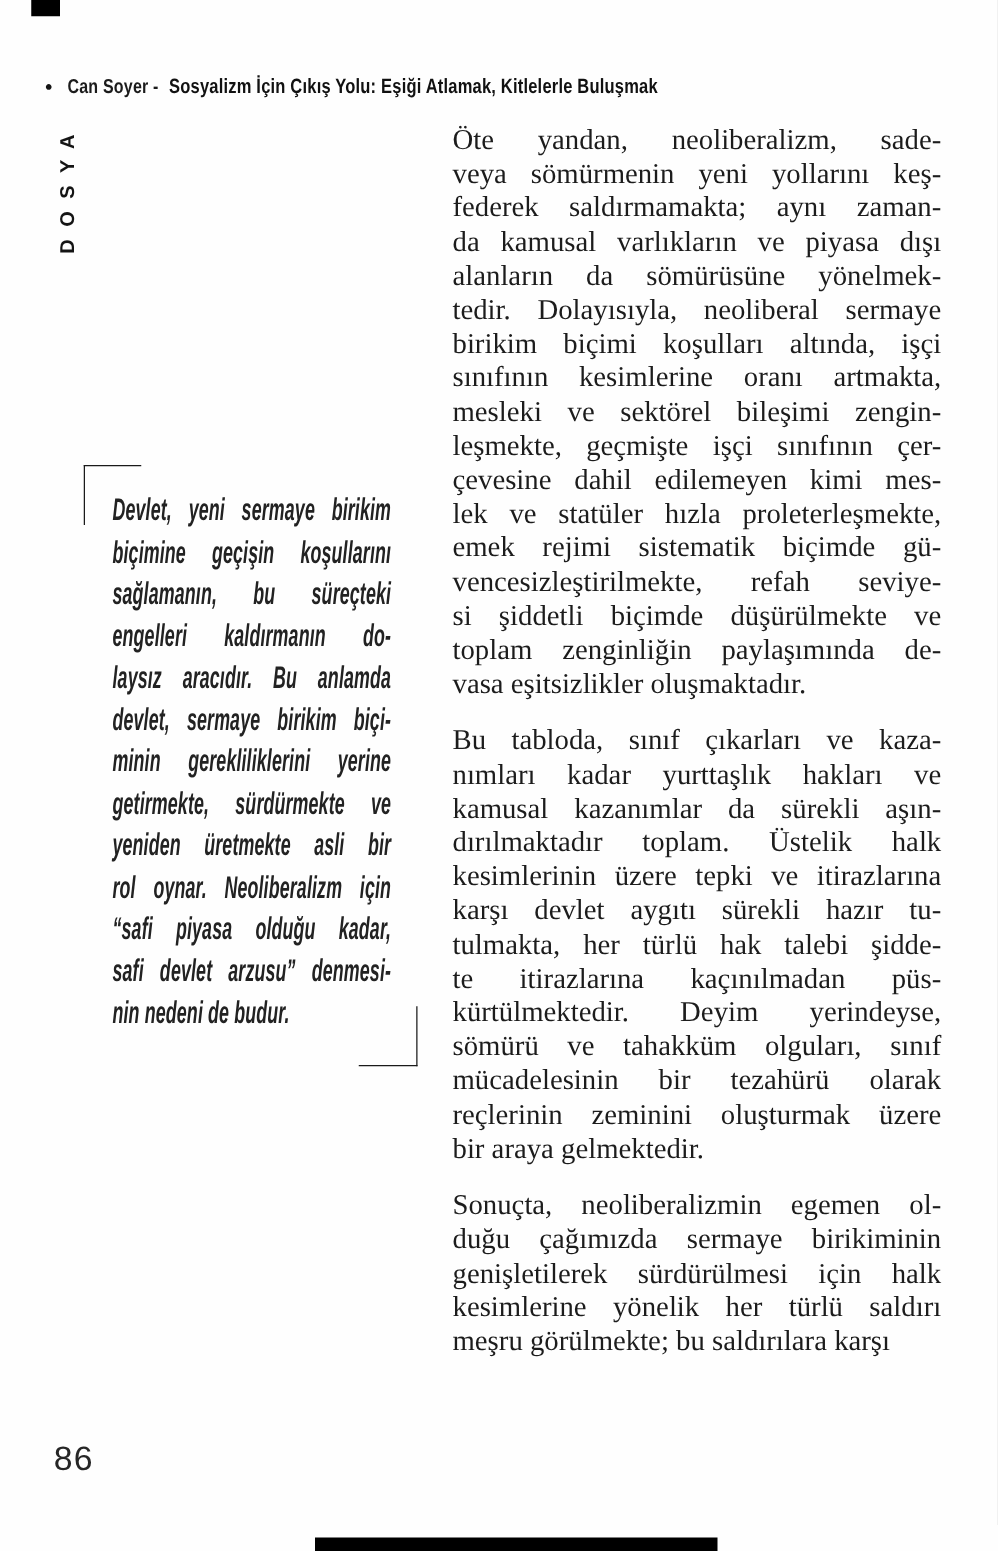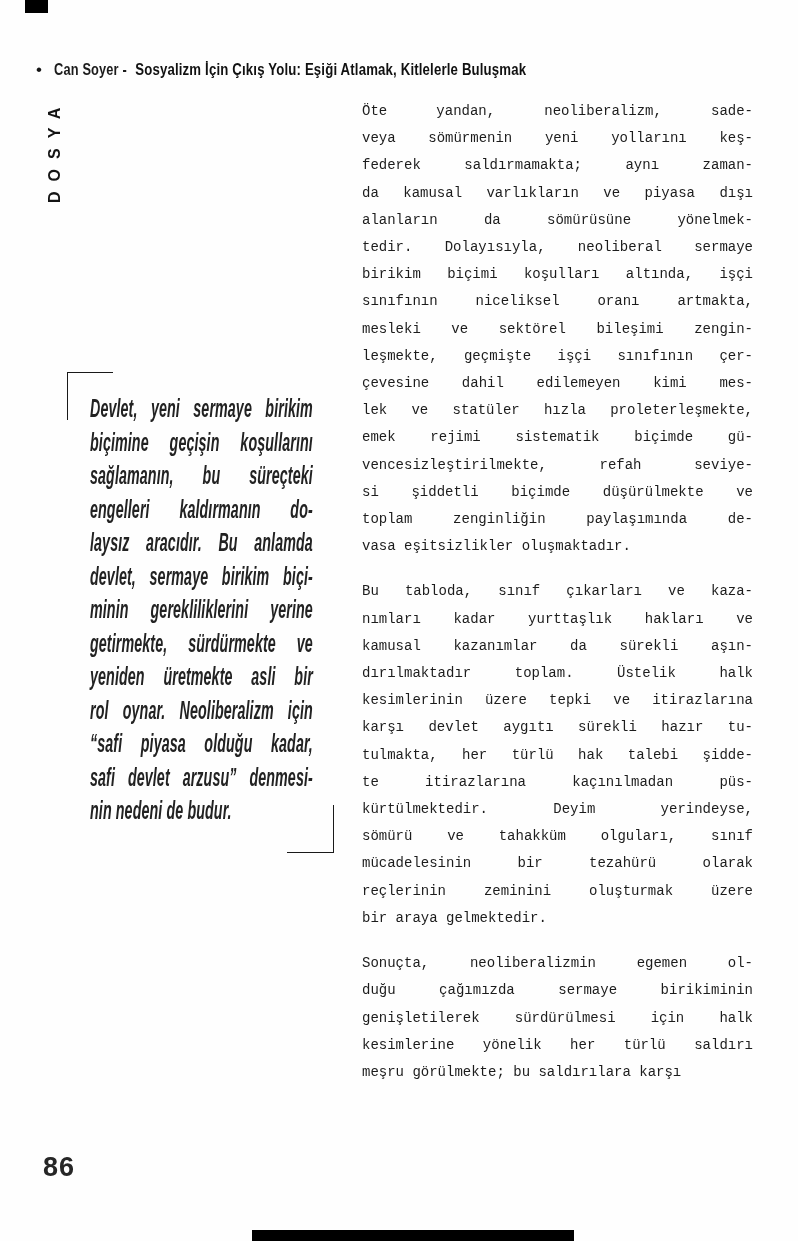--- a/index.html
+++ b/index.html
@@ -41,31 +41,31 @@
     border-left:1.5px solid #1a1a1a; border-top:1.5px solid #1a1a1a;
   }
   .bracket-close {
     position:absolute; left:287px; top:805px; width:46px; height:47px;
     border-right:1.5px solid #1a1a1a; border-bottom:1.5px solid #1a1a1a;
   }
 
   
   .body-col {
     position:absolute; left:362px; top:98px; width:391px;
-    font-family:Liberation Mono, monospace;
-    font-size:14px; line-height:27.2px; color:#1c1c1c;
+    font-family:Liberation Serif, serif;
+    font-size:23px; line-height:27.2px; color:#1c1c1c;
   }
   .para { margin:0 0 18px 0; }
   .bline { text-align:justify; text-align-last:justify; }
   .bline.last { text-align-last:left; }
 
   
   .page-number {
     position:absolute; left:43px; top:1152px;
-    font-size:27px; font-weight:700; color:#262626; letter-spacing:1px;
+    font-size:27px; font-weight:400; color:#262626; letter-spacing:1px;
   }
 </style>
 </head>
 <body>
 
 <div class="page">
 
   <div class="tab-top"></div>
   <div class="tab-bottom"></div>
 
@@ -101,21 +101,21 @@
 
   <div class="body-col">
       <div class="para">
         <div class="bline">Öte yandan, neoliberalizm, sade-</div>
         <div class="bline">veya sömürmenin yeni yollarını keş-</div>
         <div class="bline">federek saldırmamakta; aynı zaman-</div>
         <div class="bline">da kamusal varlıkların ve piyasa dışı</div>
         <div class="bline">alanların da sömürüsüne yönelmek-</div>
         <div class="bline">tedir. Dolayısıyla, neoliberal sermaye</div>
         <div class="bline">birikim biçimi koşulları altında, işçi</div>
-        <div class="bline">sınıfının niceliksel oranı artmakta,</div>
+        <div class="bline">sınıfının kesimlerine oranı artmakta,</div>
         <div class="bline">mesleki ve sektörel bileşimi zengin-</div>
         <div class="bline">leşmekte, geçmişte işçi sınıfının çer-</div>
         <div class="bline">çevesine dahil edilemeyen kimi mes-</div>
         <div class="bline">lek ve statüler hızla proleterleşmekte,</div>
         <div class="bline">emek rejimi sistematik biçimde gü-</div>
         <div class="bline">vencesizleştirilmekte, refah seviye-</div>
         <div class="bline">si şiddetli biçimde düşürülmekte ve</div>
         <div class="bline">toplam zenginliğin paylaşımında de-</div>
         <div class="bline last">vasa eşitsizlikler oluşmaktadır.</div>
       </div>

